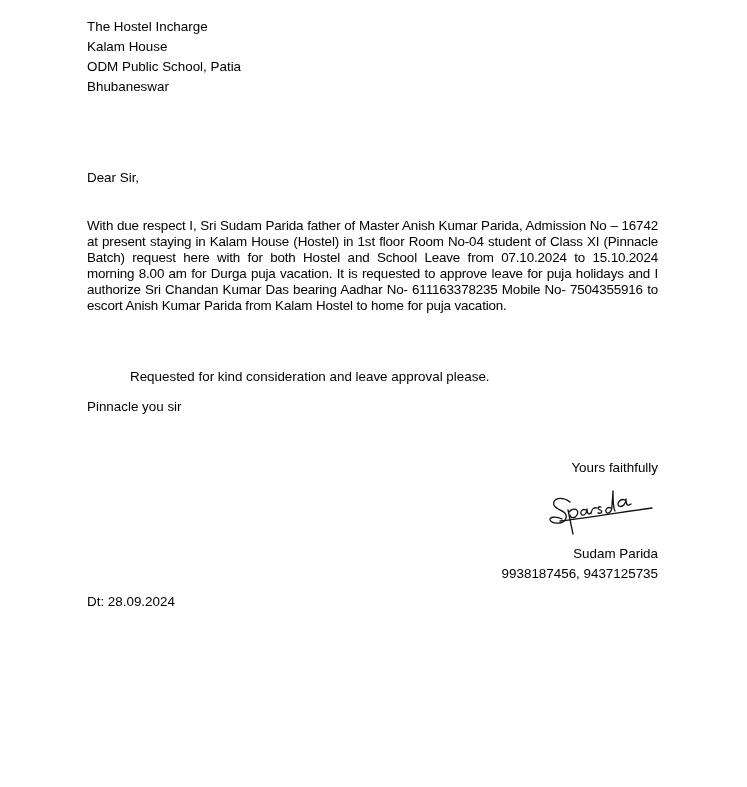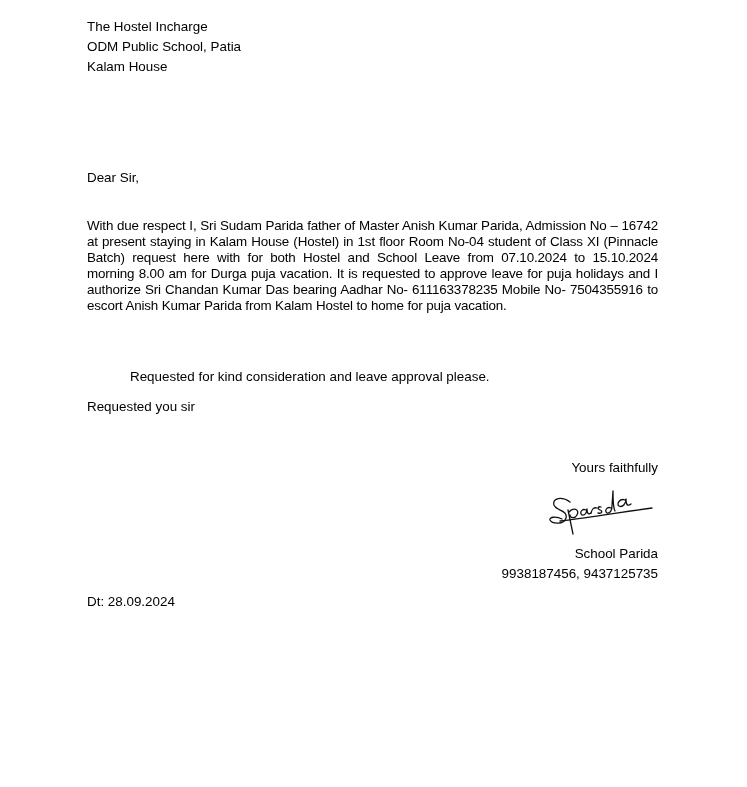--- a/index.html
+++ b/index.html
@@ -93,32 +93,33 @@
       white-space: nowrap;
     }
   </style>
 </head>
 <body>
 
 <div class="page">
 
   <div class="addr">
     <div>The Hostel Incharge</div>
+    <div>Kalam House</div>
     <div>ODM Public School, Patia</div>
-    <div>Kalam House</div>
+    <div>Bhubaneswar</div>
   </div>
 
 
   <div class="salutation">Dear Sir,</div>
 
   <div class="body-para">With due respect I, Sri Sudam Parida father of Master Anish Kumar Parida, Admission No – 16742 at present staying in Kalam House (Hostel) in 1st floor Room No-04 student of Class XI (Pinnacle Batch) request here with for both Hostel  and School Leave from 07.10.2024 to 15.10.2024 morning 8.00 am  for Durga puja vacation.  It is requested to approve leave for puja holidays and I authorize Sri Chandan Kumar Das  bearing Aadhar No- 611163378235 Mobile No- 7504355916 to escort Anish Kumar Parida from Kalam Hostel to home for puja vacation.</div>
 
   <div class="request">Requested for kind consideration and leave approval please.</div>
 
-  <div class="thanks">Requested you sir</div>
+  <div class="thanks">Pinnacle you sir</div>
 
   <div class="closing">Yours faithfully</div>
 
   <div class="signature">
     <svg width="120" height="50" viewBox="0 0 120 50" xmlns="http://www.w3.org/2000/svg">
       <g fill="none" stroke="#111" stroke-width="1.3" stroke-linecap="round" stroke-linejoin="round">
 
         <path d="M30 14 C22 8, 12 10, 14 17 C16 23, 28 22, 26 30 C24 37, 12 36, 10 32 C9 29, 16 28, 22 31"></path>
 
         <path d="M28 22 L33 46"></path>
@@ -133,19 +134,19 @@
         <path d="M71 20 C67 18, 64 23, 67 25 C70 26, 72 22, 72 18 L73 3 C73 12, 73 20, 75 23"></path>
 
         <path d="M85 12 C80 10, 76 16, 79 18 C83 20, 86 15, 86 11 C86 16, 87 19, 91 16"></path>
 
         <path d="M20 33 C45 30, 75 25, 112 20"></path>
       </g>
     </svg>
   </div>
 
   <div class="signer">
-    <div>School Parida</div>
+    <div>Sudam Parida</div>
     <div>9938187456, 9437125735</div>
   </div>
 
   <div class="date">Dt: 28.09.2024</div>
 
 </div>
 
 </body></html>

